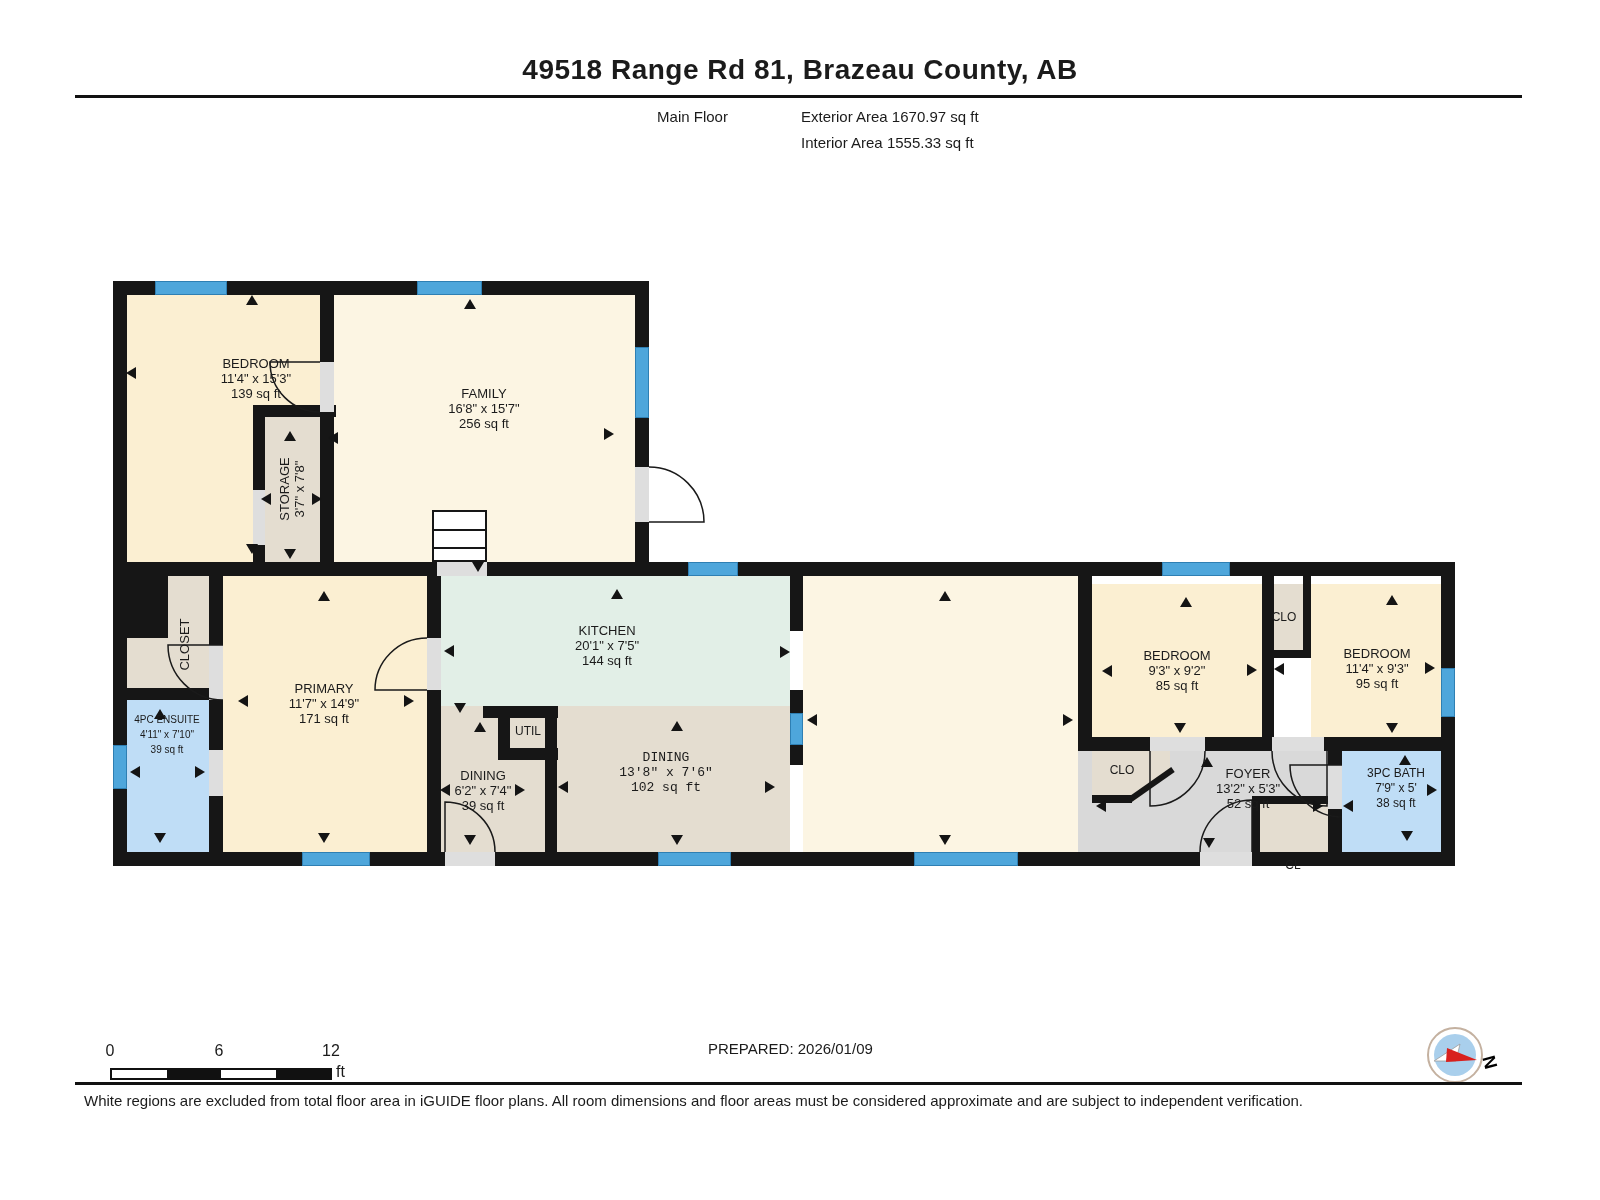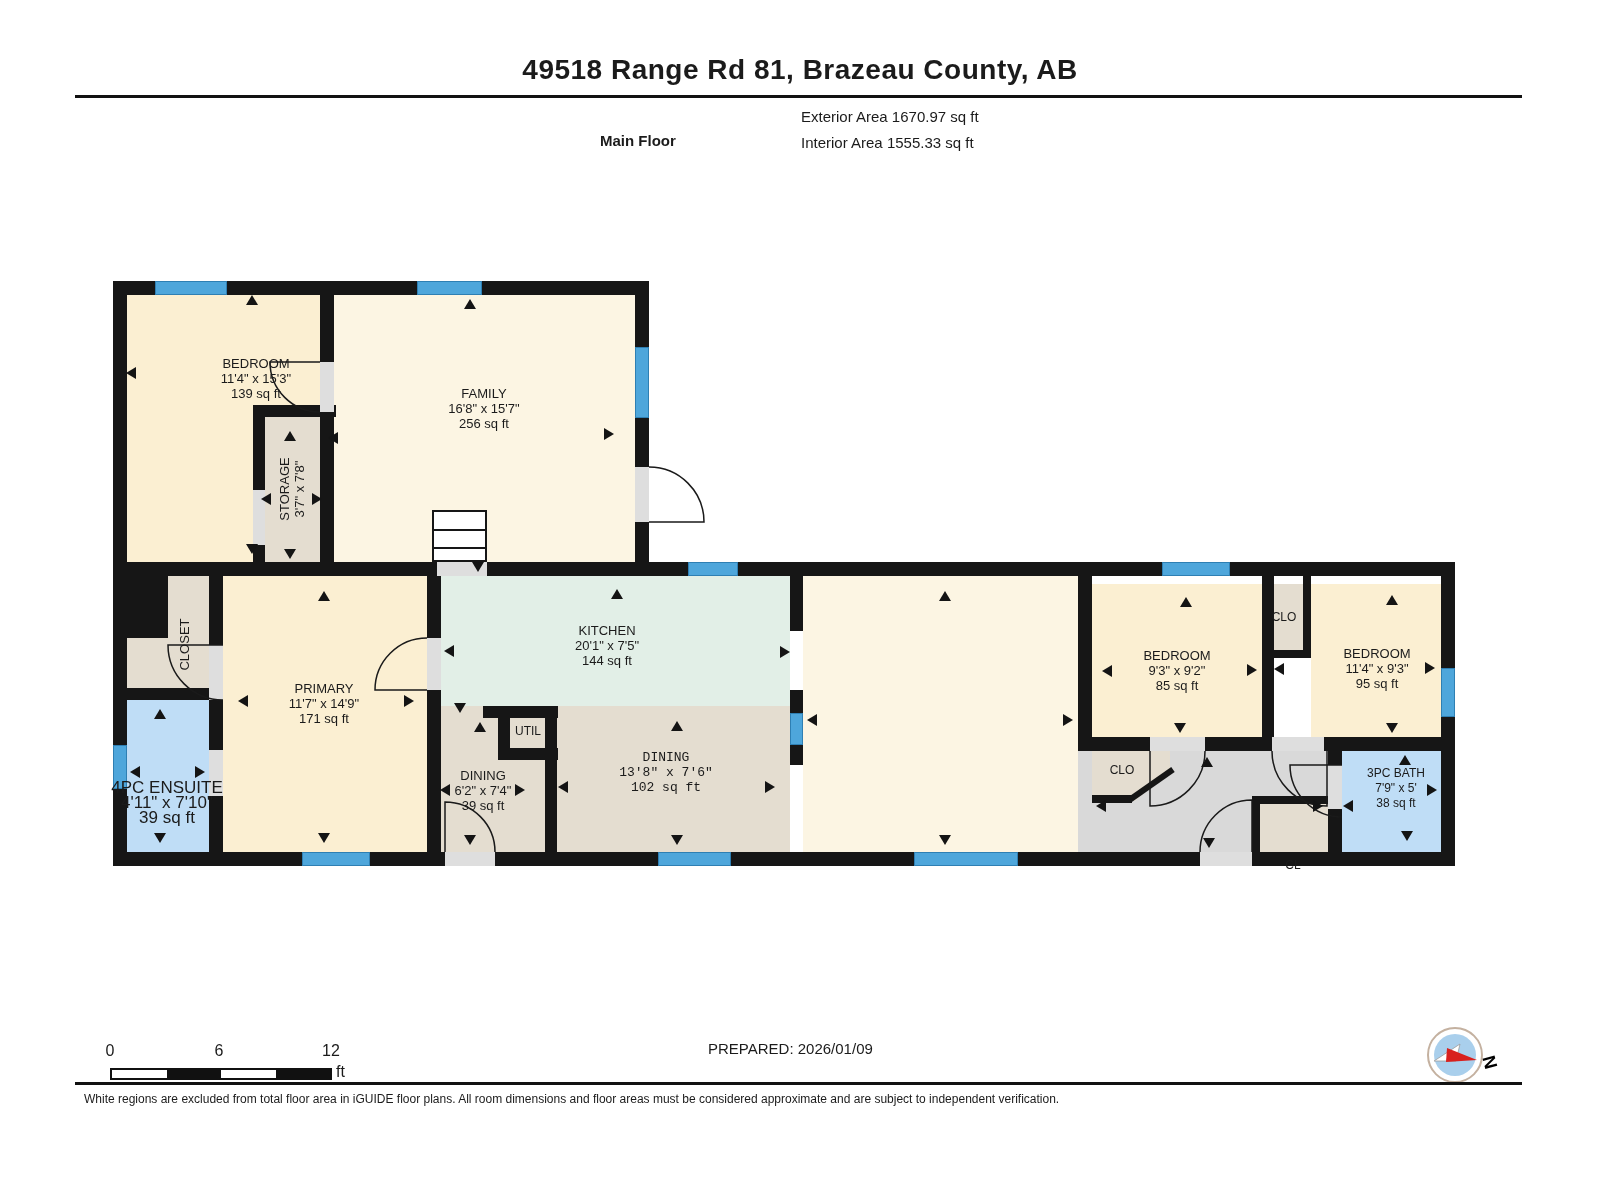--- a/index.html
+++ b/index.html
@@ -1,22 +1,22 @@
 <!DOCTYPE html>
 <html><head>
 <meta charset="utf-8">
 <style>
   html,body{margin:0;padding:0;background:#fff;}
   #page{position:relative;width:1600px;height:1200px;background:#ffffff;
         font-family:"Liberation Sans","DejaVu Sans",sans-serif;color:#1b1b1b;overflow:hidden;}
   #title{position:absolute;left:0;top:54px;width:1600px;text-align:center;
          font-size:28px;font-weight:bold;letter-spacing:.5px;}
   .rule{position:absolute;left:75px;width:1447px;height:3px;background:#111;}
-  #floorinfo-label{position:absolute;left:600px;top:108px;width:185px;text-align:left;
-         font-size:15px;font-weight:bold;margin-top:24px;}
+  #floorinfo-label{position:absolute;left:600px;top:108px;width:185px;text-align:center;
+         font-size:15px;font-weight:normal;}
   .floorinfo-line{position:absolute;left:801px;font-size:15px;}
   #plan{position:absolute;left:0;top:0;width:1600px;height:1200px;}
   .fill{position:absolute;}
   .wall{position:absolute;background:#161616;}
   .win{position:absolute;background:#4EA6DB;border:1px solid #2e7fb3;box-sizing:border-box;}
   .gap{position:absolute;background:#DEDEDE;}
   .roomlabel{position:absolute;text-align:center;font-size:13px;line-height:15px;color:#1b1b1b;}
   .roomlabel .ln{white-space:nowrap;}
   .ar{position:absolute;width:0;height:0;}
   .ar.u{border-left:6px solid transparent;border-right:6px solid transparent;border-bottom:10px solid #141414;}
@@ -26,21 +26,21 @@
   #stairs{position:absolute;background:#fff;border:2px solid #161616;box-sizing:border-box;}
   #stairs .tread{position:absolute;left:0;width:100%;height:2px;background:#161616;}
   #arc-layer{position:absolute;left:0;top:0;pointer-events:none;}
   #scalebar-wrap{position:absolute;left:0;top:0;}
   .sb-num{position:absolute;top:1042px;font-size:16px;width:40px;text-align:center;}
   #sb-bar{position:absolute;left:110px;top:1068px;width:218px;height:8px;border:2px solid #111;
           display:flex;}
   #sb-bar .seg{flex:1;}
   #sb-unit{position:absolute;left:336px;top:1063px;font-size:16px;}
   #prepared{position:absolute;left:708px;top:1040px;font-size:15px;}
-  #disclaimer{position:absolute;left:84px;top:1092px;width:1450px;font-size:12px;}
+  #disclaimer{position:absolute;left:84px;top:1092px;width:1450px;font-size:15px;}
   #compass{position:absolute;left:1424px;top:1022px;}
 </style>
 </head>
 <body>
 
 <div id="page">
 
   <div id="title">49518 Range Rd 81, Brazeau County, AB</div>
   <div class="rule" style="top:95px;"></div>
 
@@ -205,21 +205,21 @@
         <div class="ln">3'7" x 7'8"</div>
       </div>
       <div class="roomlabel" style="left: 74px; top: 637px; width: 220px; height: 15px; transform: rotate(-90deg);">
         <div class="ln">CLOSET</div>
       </div>
       <div class="roomlabel" style="left: 214px; top: 681px; width: 220px; height: 45px;">
         <div class="ln">PRIMARY</div>
         <div class="ln">11'7" x 14'9"</div>
         <div class="ln">171 sq ft</div>
       </div>
-      <div class="roomlabel" style="left: 57px; top: 780px; width: 220px; height: 45px; font-size: 17px;">
+      <div class="roomlabel" style="left: 57px; top: 712px; width: 220px; height: 45px; font-size: 10px;">
         <div class="ln">4PC ENSUITE</div>
         <div class="ln">4'11" x 7'10"</div>
         <div class="ln">39 sq ft</div>
       </div>
       <div class="roomlabel" style="left: 497px; top: 623px; width: 220px; height: 45px;">
         <div class="ln">KITCHEN</div>
         <div class="ln">20'1" x 7'5"</div>
         <div class="ln">144 sq ft</div>
       </div>
       <div class="roomlabel" style="left: 418px; top: 724px; width: 220px; height: 15px; font-size: 12px;">
@@ -243,20 +243,25 @@
       <div class="roomlabel" style="left: 1174px; top: 610px; width: 220px; height: 15px; font-size: 12px;">
         <div class="ln">CLO</div>
       </div>
       <div class="roomlabel" style="left: 1267px; top: 646px; width: 220px; height: 45px;">
         <div class="ln">BEDROOM</div>
         <div class="ln">11'4" x 9'3"</div>
         <div class="ln">95 sq ft</div>
       </div>
       <div class="roomlabel" style="left: 1012px; top: 763px; width: 220px; height: 15px; font-size: 12px;">
         <div class="ln">CLO</div>
+      </div>
+      <div class="roomlabel" style="left: 1138px; top: 766px; width: 220px; height: 45px;">
+        <div class="ln">FOYER</div>
+        <div class="ln">13'2" x 5'3"</div>
+        <div class="ln">52 sq ft</div>
       </div>
       <div class="roomlabel" style="left: 1183px; top: 858px; width: 220px; height: 15px; font-size: 12px;">
         <div class="ln">CL</div>
       </div>
       <div class="roomlabel" style="left: 1286px; top: 766px; width: 220px; height: 45px; font-size: 12px;">
         <div class="ln">3PC BATH</div>
         <div class="ln">7'9" x 5'</div>
         <div class="ln">38 sq ft</div>
       </div>
     </div>

